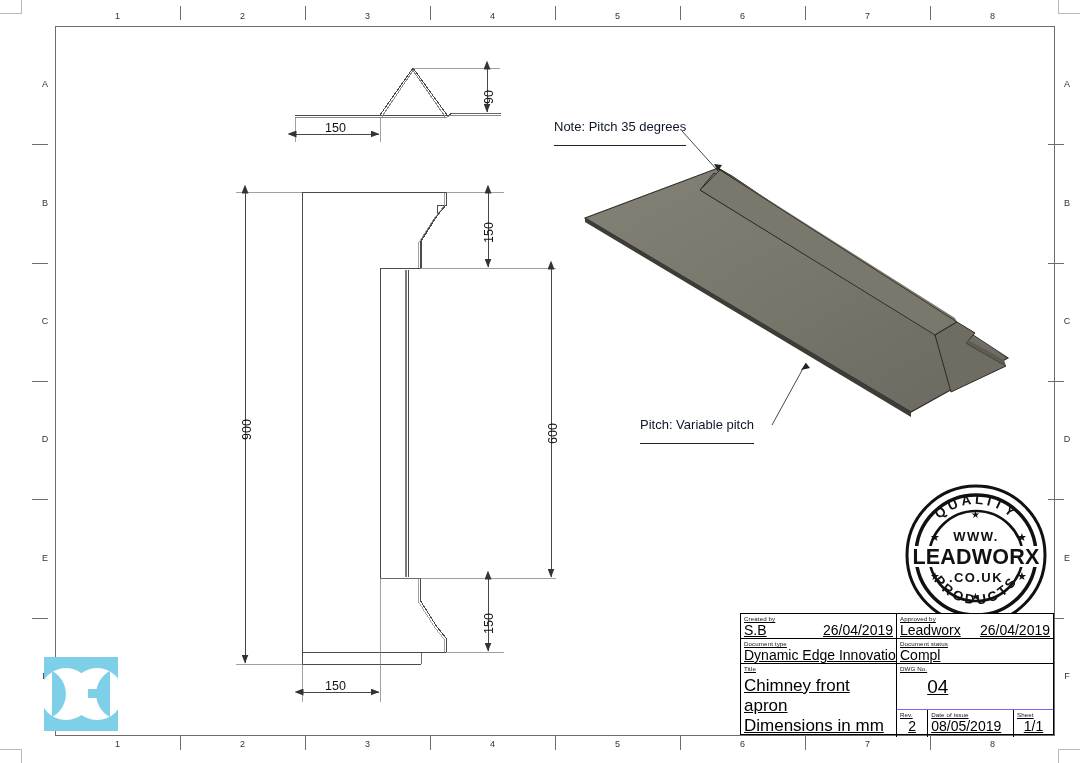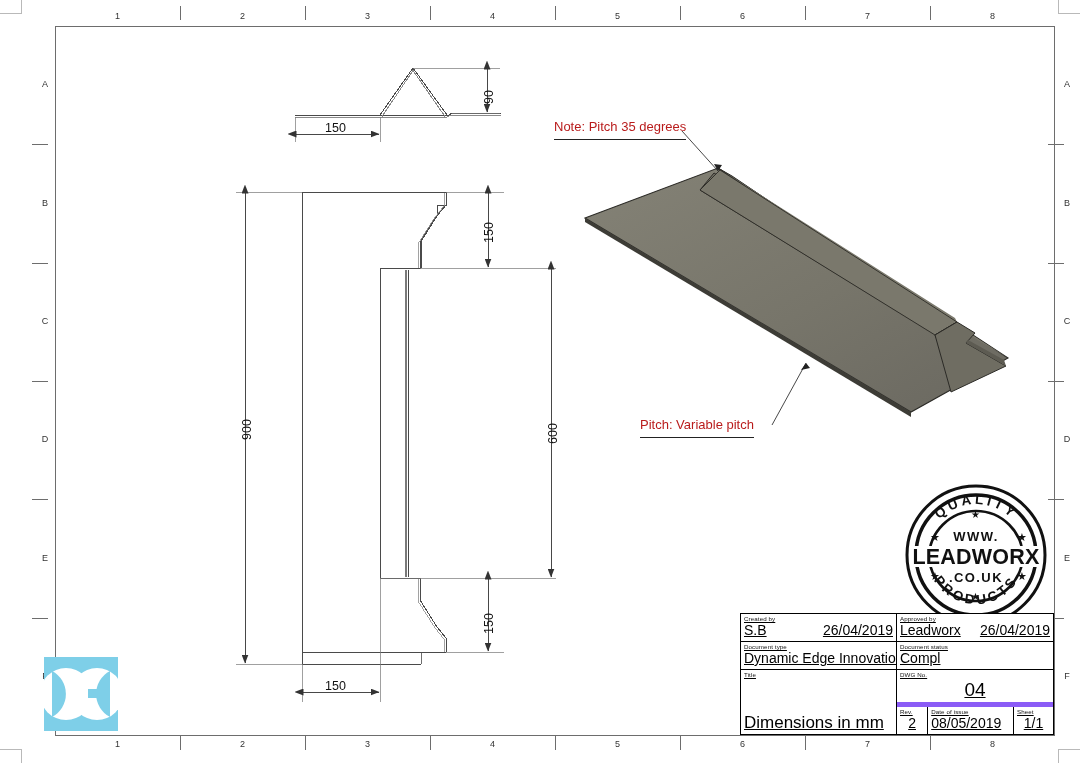--- a/index.html
+++ b/index.html
@@ -22,22 +22,22 @@
   .zone{position:absolute;font-size:9px;color:#333;text-align:center;
         line-height:1;letter-spacing:.2px;}
   .ztick{position:absolute;background:#6d6d6d;}
   .dimtxt{position:absolute;font-size:12.5px;color:#111;white-space:nowrap;}
   .dimtxt.rot{transform:rotate(-90deg);transform-origin:left top;}
 
   .svgwrap{position:absolute;left:0;top:0;width:1080px;height:763px;
            pointer-events:none;}
 
   
-  .note{position:absolute;font-size:13px;color:#b91c1c;white-space:nowrap;
-        border-bottom:1px solid #222;padding-bottom:5px;}
+  .note{position:absolute;font-size:13px;color:#0f172a;white-space:nowrap;
+        border-bottom:1px solid #222;padding-bottom:11px;}
 
   
   .tblock{position:absolute;left:740px;top:613px;width:314px;height:122px;
           border:1.2px solid #000;box-sizing:border-box;background:#fff;
           display:flex;flex-direction:column;}
   .trow{display:flex;border-bottom:1px solid #000;text-decoration:underline;}
   .trow:last-child{border-bottom:none;}
   .tcell{box-sizing:border-box;border-right:1px solid #000;position:relative;
          padding:1px 3px 0 3px;overflow:hidden;}
   .tcell:last-child{border-right:none;}
@@ -316,27 +316,28 @@
       </div>
       <div class="tcell" style="width:50%;">
         <span class="tlabel">Document status</span>
         <span class="tval">Compl</span>
       </div>
     </div>
 
     <div class="trow" style="flex:1;">
       <div class="tcell" style="width:50%;display:flex;flex-direction:column;">
         <span class="tlabel">Title</span>
+        <span style="font-size:17px;line-height:20px;margin-top:4px;">Chimney front apron</span>
         <span style="font-size:17px;line-height:20px;margin-top:auto;margin-bottom:1px;">Dimensions in mm</span>
       </div>
 
       <div class="tcell" style="width:50%;padding:0;border-right:none;
            display:flex;flex-direction:column;">
-        <div style="flex:1;border-bottom:5px solid #8b5cf6;padding:1px 3px 0 3px;
-                    display:flex;flex-direction:column;">
+        <div style="flex:1;border-bottom:1px solid #8b5cf6;padding:1px 3px 0 3px;
+                    display:flex;flex-direction:row;">
           <span class="tlabel">DWG No.</span>
           <span style="font-size:19px;text-align:center;margin:auto 0;">04</span>
         </div>
         <div style="display:flex;height:27px;">
           <div class="tcell" style="width:20%;">
             <span class="tlabel">Rev.</span>
             <span class="tval ctr">2</span>
           </div>
           <div class="tcell" style="width:55%;">
             <span class="tlabel">Date of issue</span>

